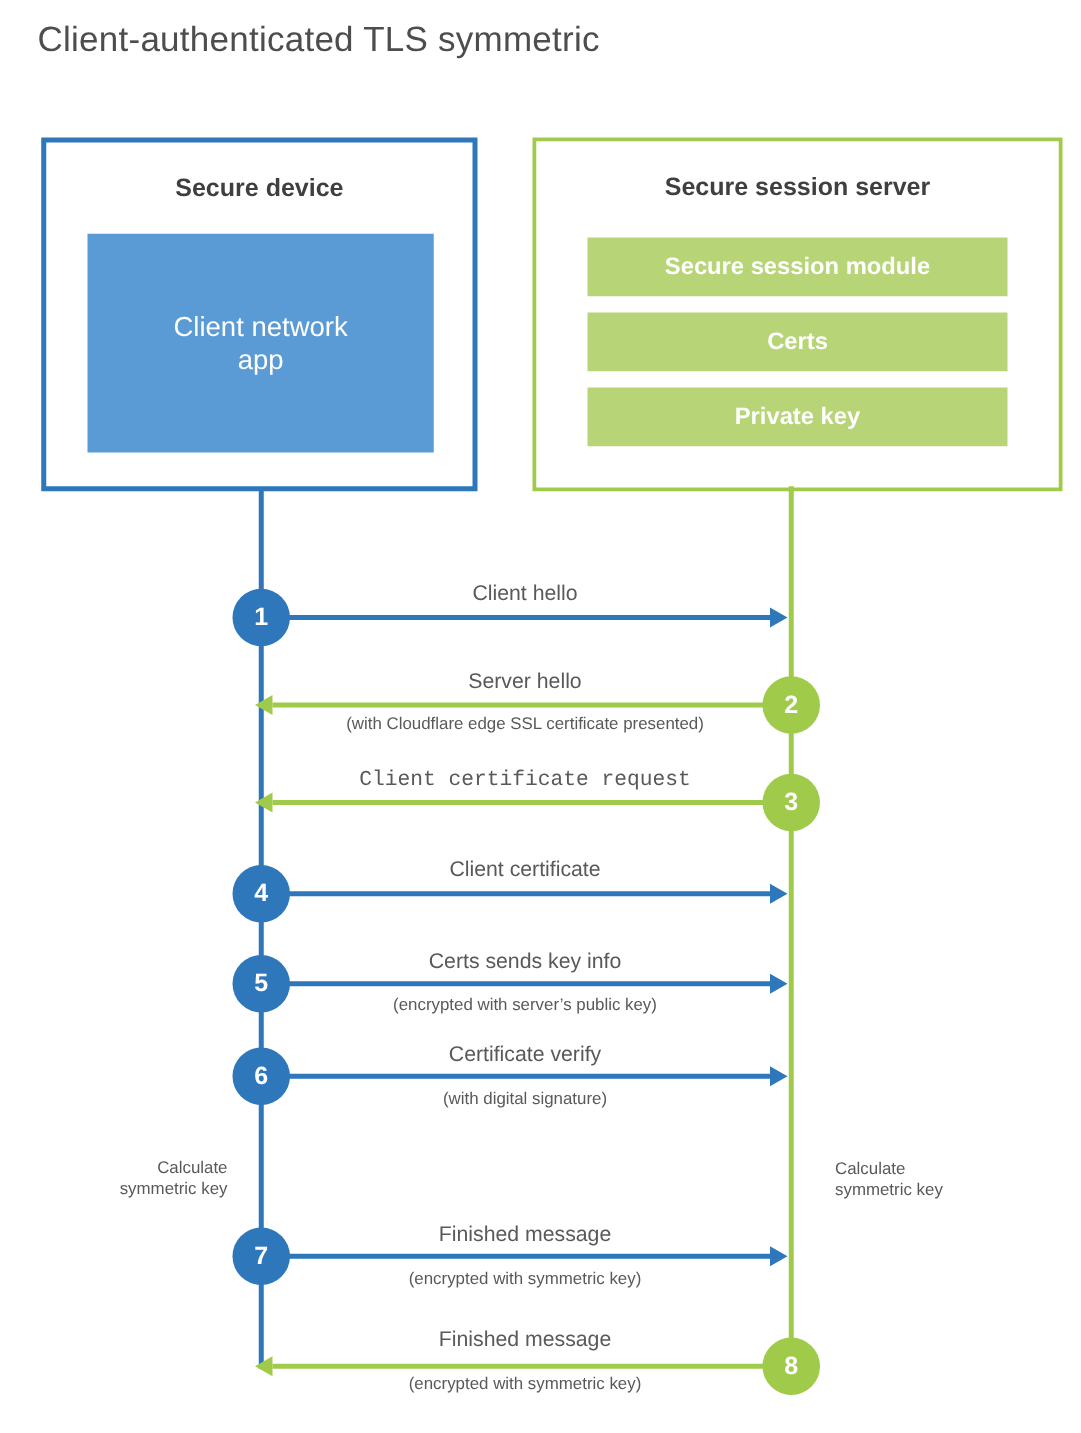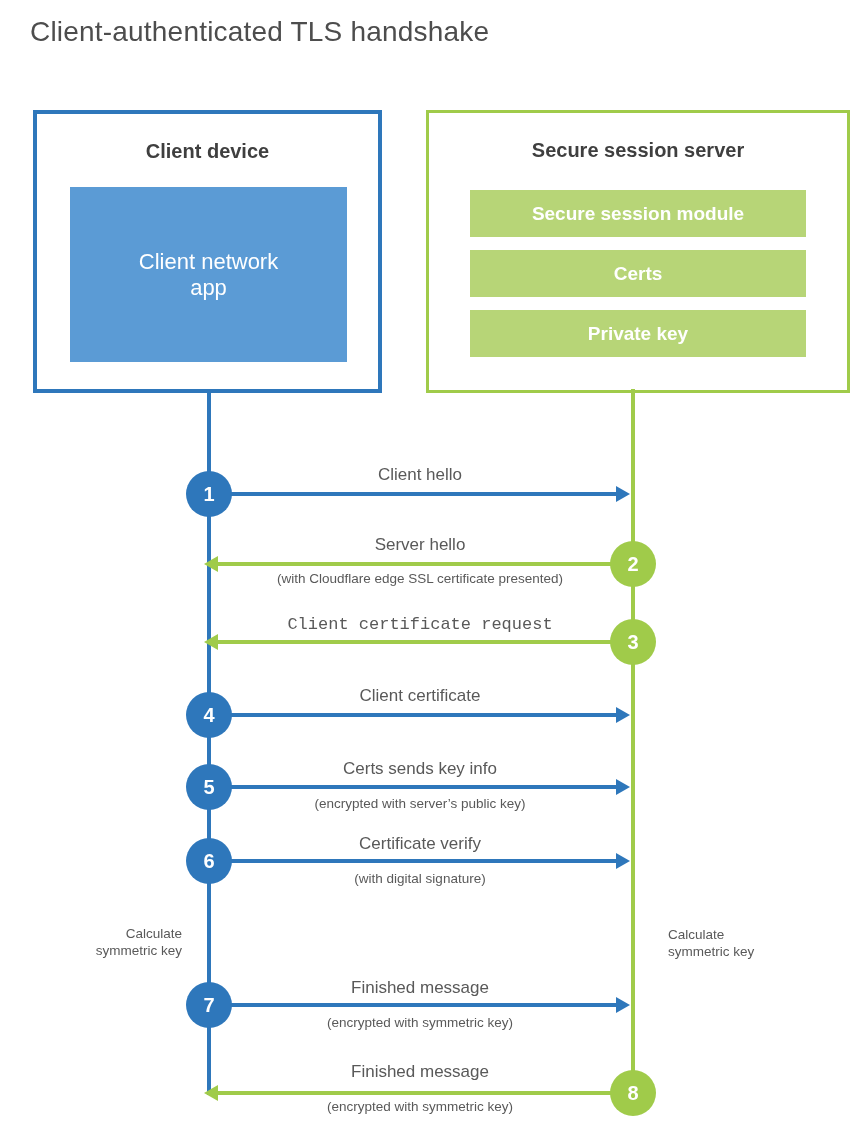--- a/index.html
+++ b/index.html
@@ -114,24 +114,24 @@
   }
   .note-left-calc  { left: 42px;  top: 925px; width: 140px; text-align: right; }
   .note-decrypt    { left: 657px; top: 752px; width: 178px; text-align: left; white-space: normal; }
   .note-right-calc { left: 668px; top: 926px; width: 130px; text-align: left; }
 </style>
 </head>
 <body>
 
 <div class="canvas">
 
-  <div class="abs title">Client-authenticated TLS handshake</div>
+  <div class="abs title">Client-authenticated TLS symmetric</div>
 
   <div class="abs client-box">
-    <div class="abs box-heading">Client device</div>
+    <div class="abs box-heading">Secure device</div>
     <div class="abs app-box">
       <span>Client network app</span>
     </div>
   </div>
 
   <div class="abs server-box">
     <div class="abs box-heading">Secure session server</div>
     <div class="abs server-bar bar1">
       <span>Secure session module</span>
     </div>

